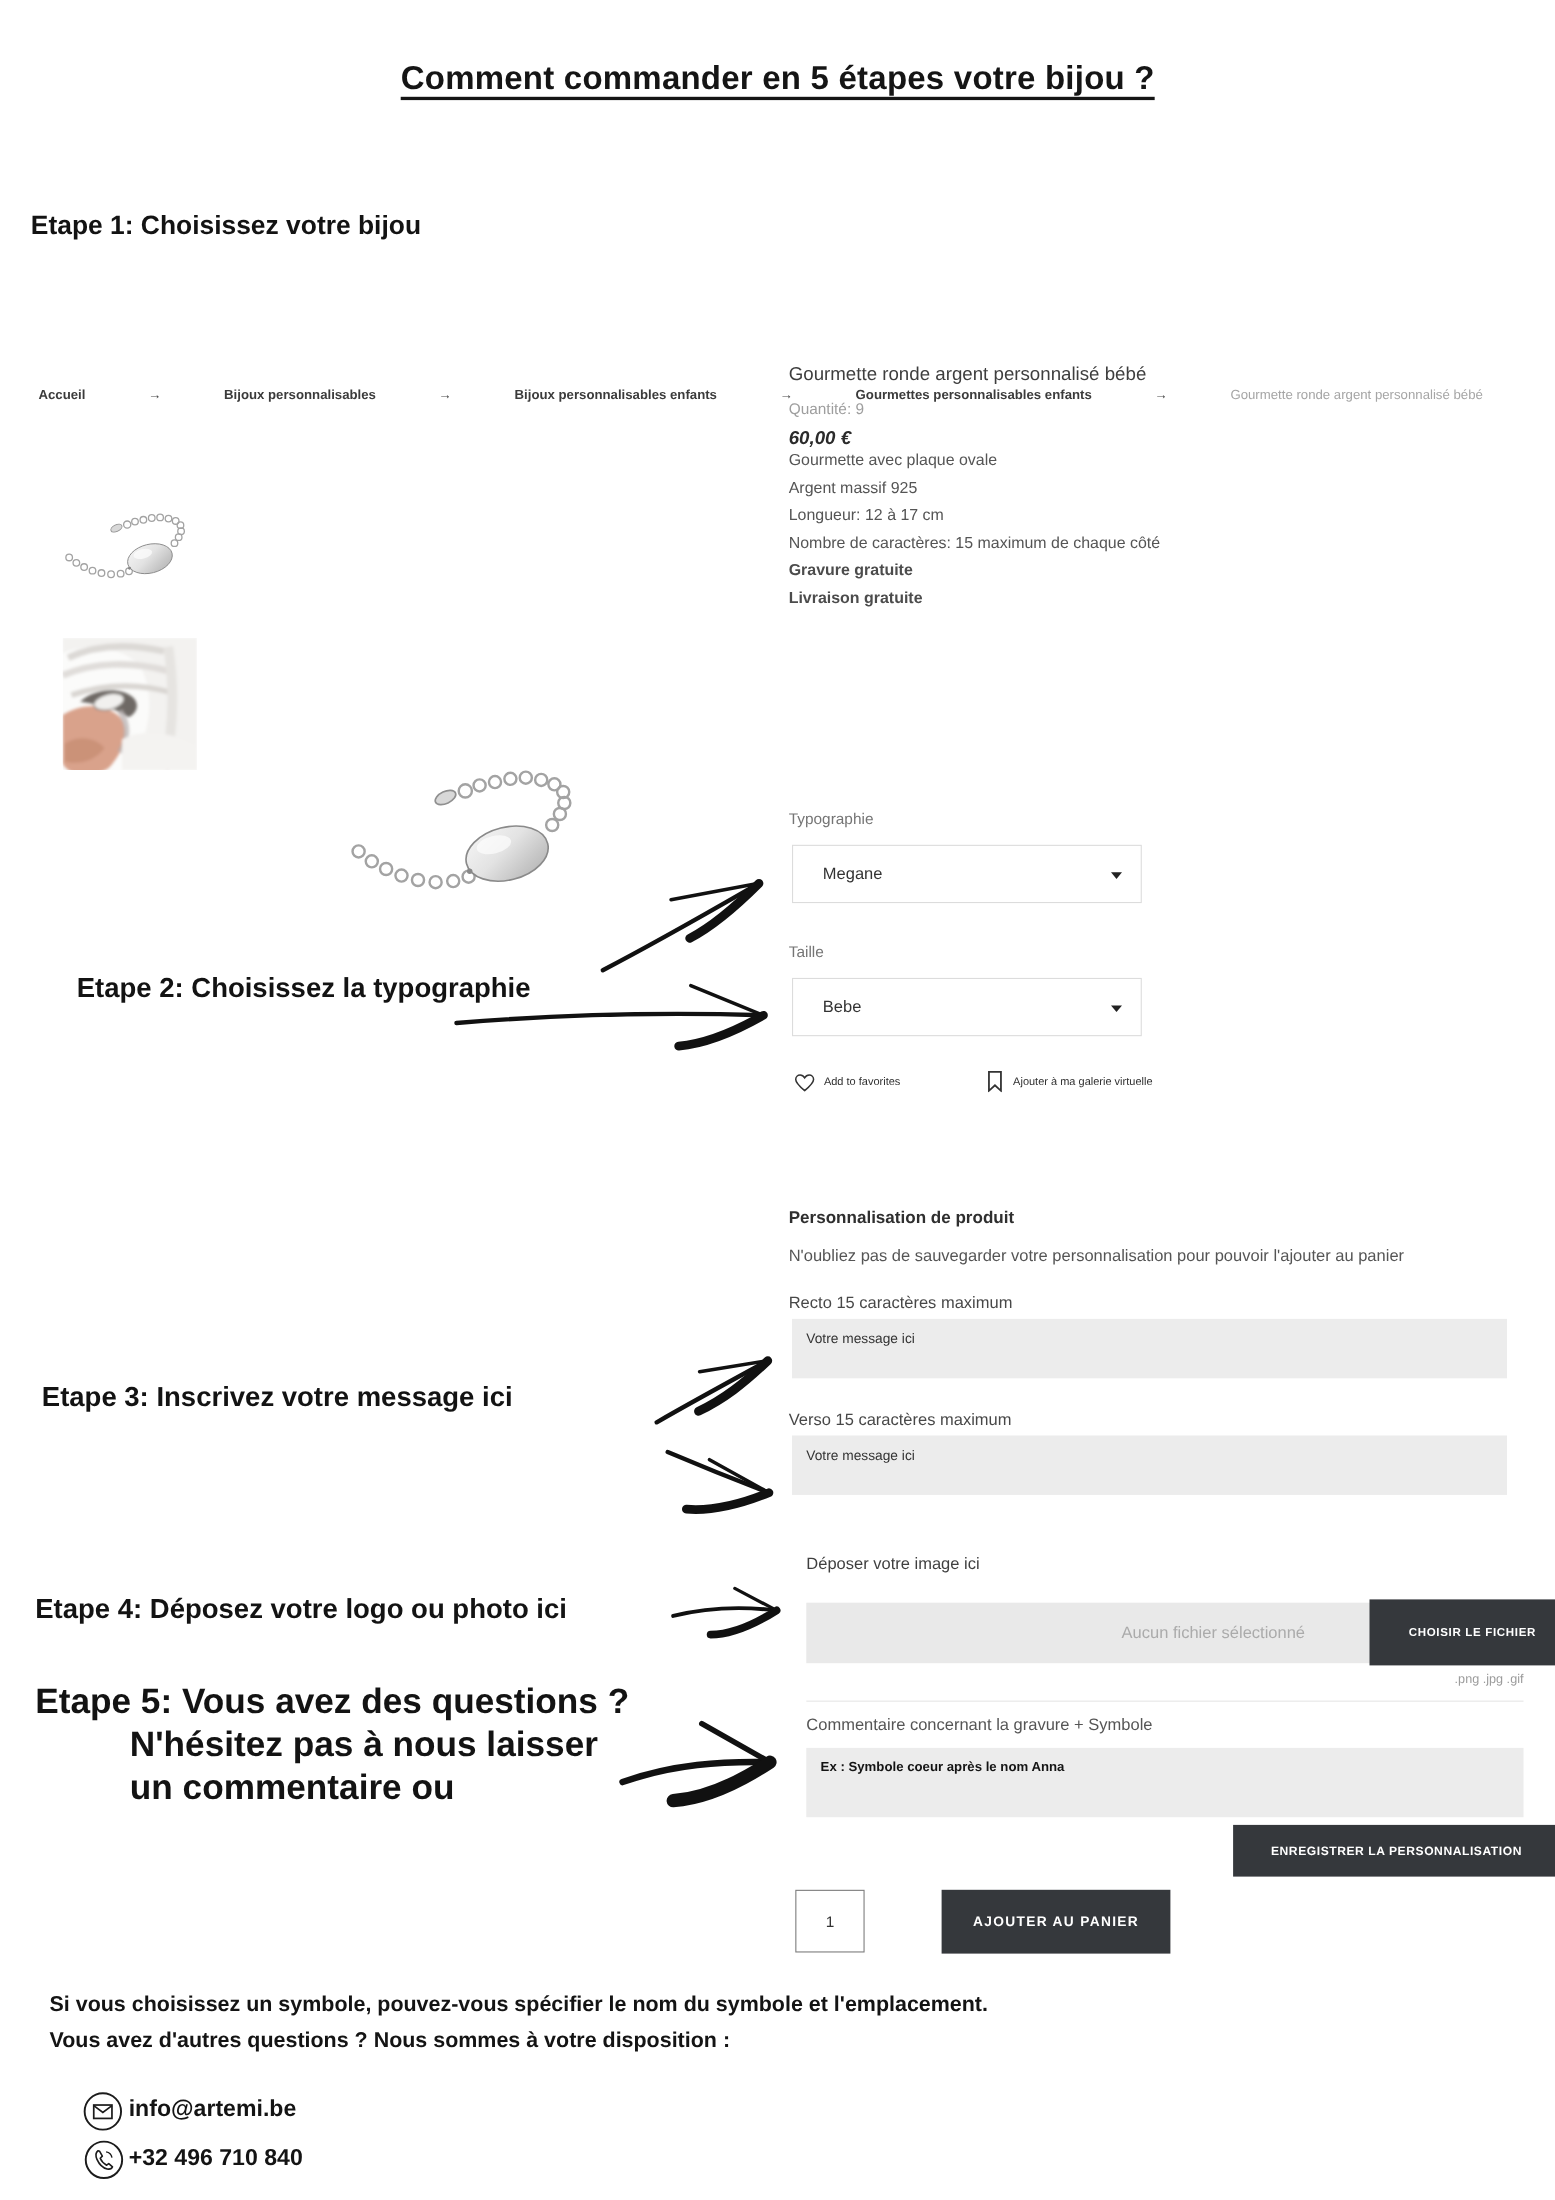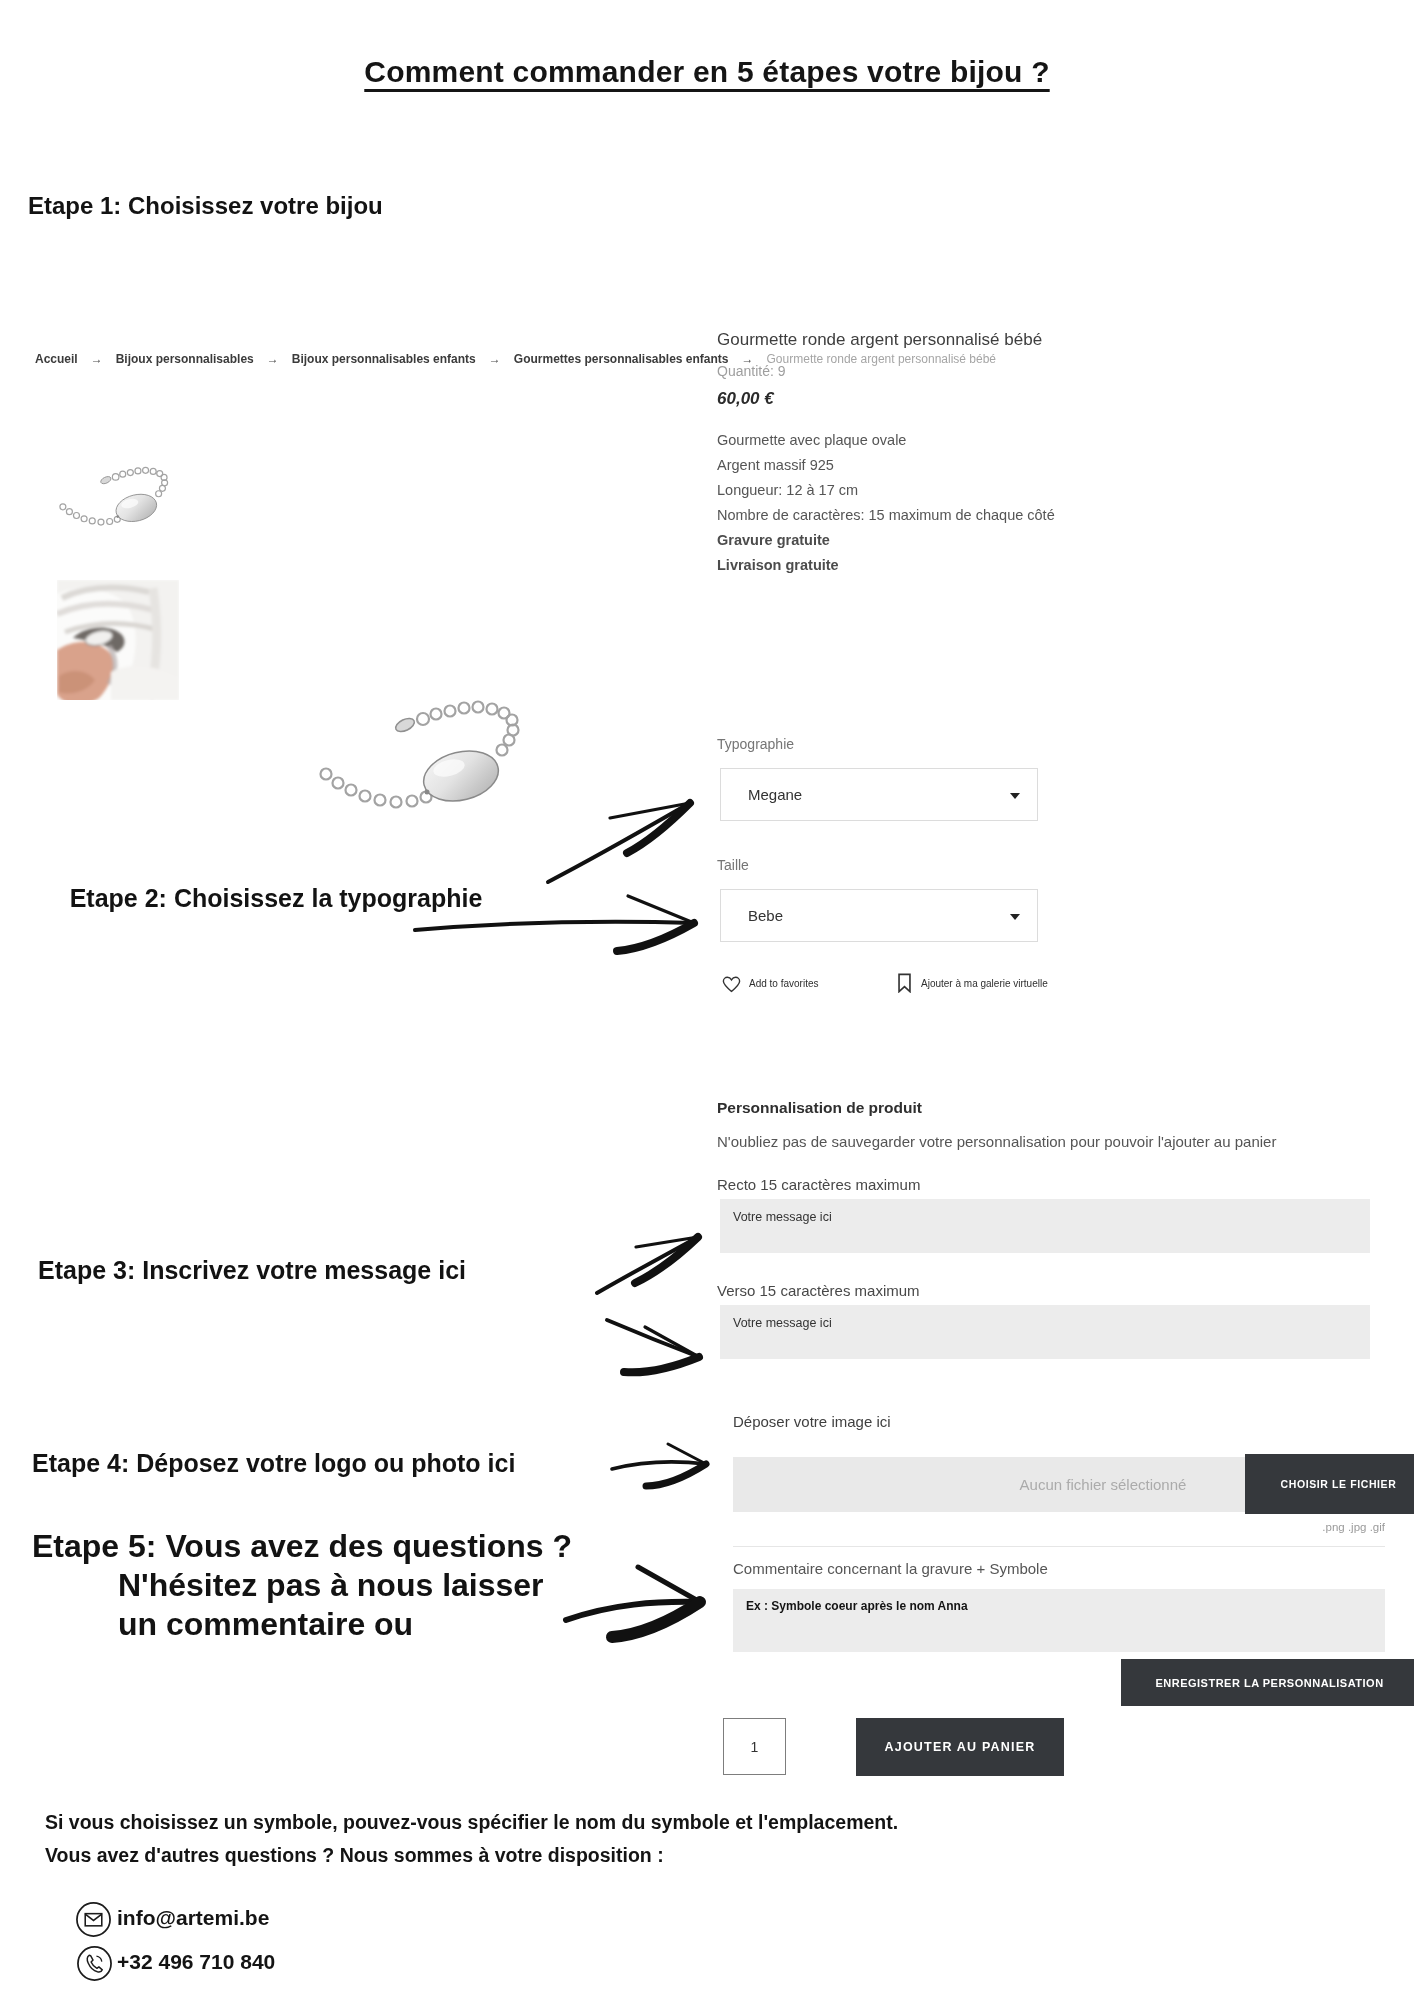--- a/index.html
+++ b/index.html
@@ -12,30 +12,30 @@
               text-decoration:underline;text-decoration-thickness:3px;text-underline-offset:7px;letter-spacing:.2px;}
   .step-h{font-weight:700;color:#131313;}
   .step1{left:28px;top:192px;font-size:24px;}
   .step2{left:30px;top:881px;width:492px;text-align:center;font-size:25px;line-height:35px;}
   .step3{left:38px;top:1256px;font-size:25px;}
   .step4{left:32px;top:1449px;font-size:25px;}
   .step5{left:32px;top:1527px;font-size:32px;line-height:39px;}
   .step5 .ind{padding-left:86px;}
 
   
-  .breadcrumb{left:35px;top:352px;display:flex;align-items:center;font-size:12px;color:#3b3b3b;white-space:nowrap;}
+  .breadcrumb{left:35px;top:352px;display:flex;align-items:center;font-size:12px;color:#3b3b3b;white-space:nowrap;gap:44px;}
   .breadcrumb .bc{font-weight:700;color:#3b3b3b;}
   .breadcrumb .sep{margin:0 13px;color:#4a4a4a;font-weight:400;}
   .breadcrumb .current{font-weight:400;color:#a5a5a5;}
 
   
   .p-title{left:717px;top:330px;font-size:17px;color:#3e3e3e;}
   .p-qty{left:717px;top:363px;font-size:14px;color:#9e9e9e;}
   .p-price{left:717px;top:389px;font-size:17px;font-weight:700;font-style:italic;color:#2b2b2b;}
-  .p-desc{left:717px;top:428px;font-size:14.5px;line-height:25px;color:#555;}
+  .p-desc{left:717px;top:407px;font-size:14.5px;line-height:25px;color:#555;}
   .p-desc .b{font-weight:700;color:#4c4c4c;}
 
   .opt-label{font-size:14px;color:#757575;}
   .lbl-typo{left:717px;top:736px;} .lbl-taille{left:717px;top:857px;}
   .dropdown{left:720px;width:318px;height:53px;background:#fff;border:1px solid #dcdcdc;
             display:flex;align-items:center;padding-left:27px;box-sizing:border-box;font-size:15px;color:#333;cursor:pointer;}
   .dd1{top:768px;} .dd2{top:889px;}
   .caret{position:absolute;right:17px;top:50%;margin-top:-2px;width:0;height:0;
          border-left:5px solid transparent;border-right:5px solid transparent;border-top:6px solid #222;}
 

